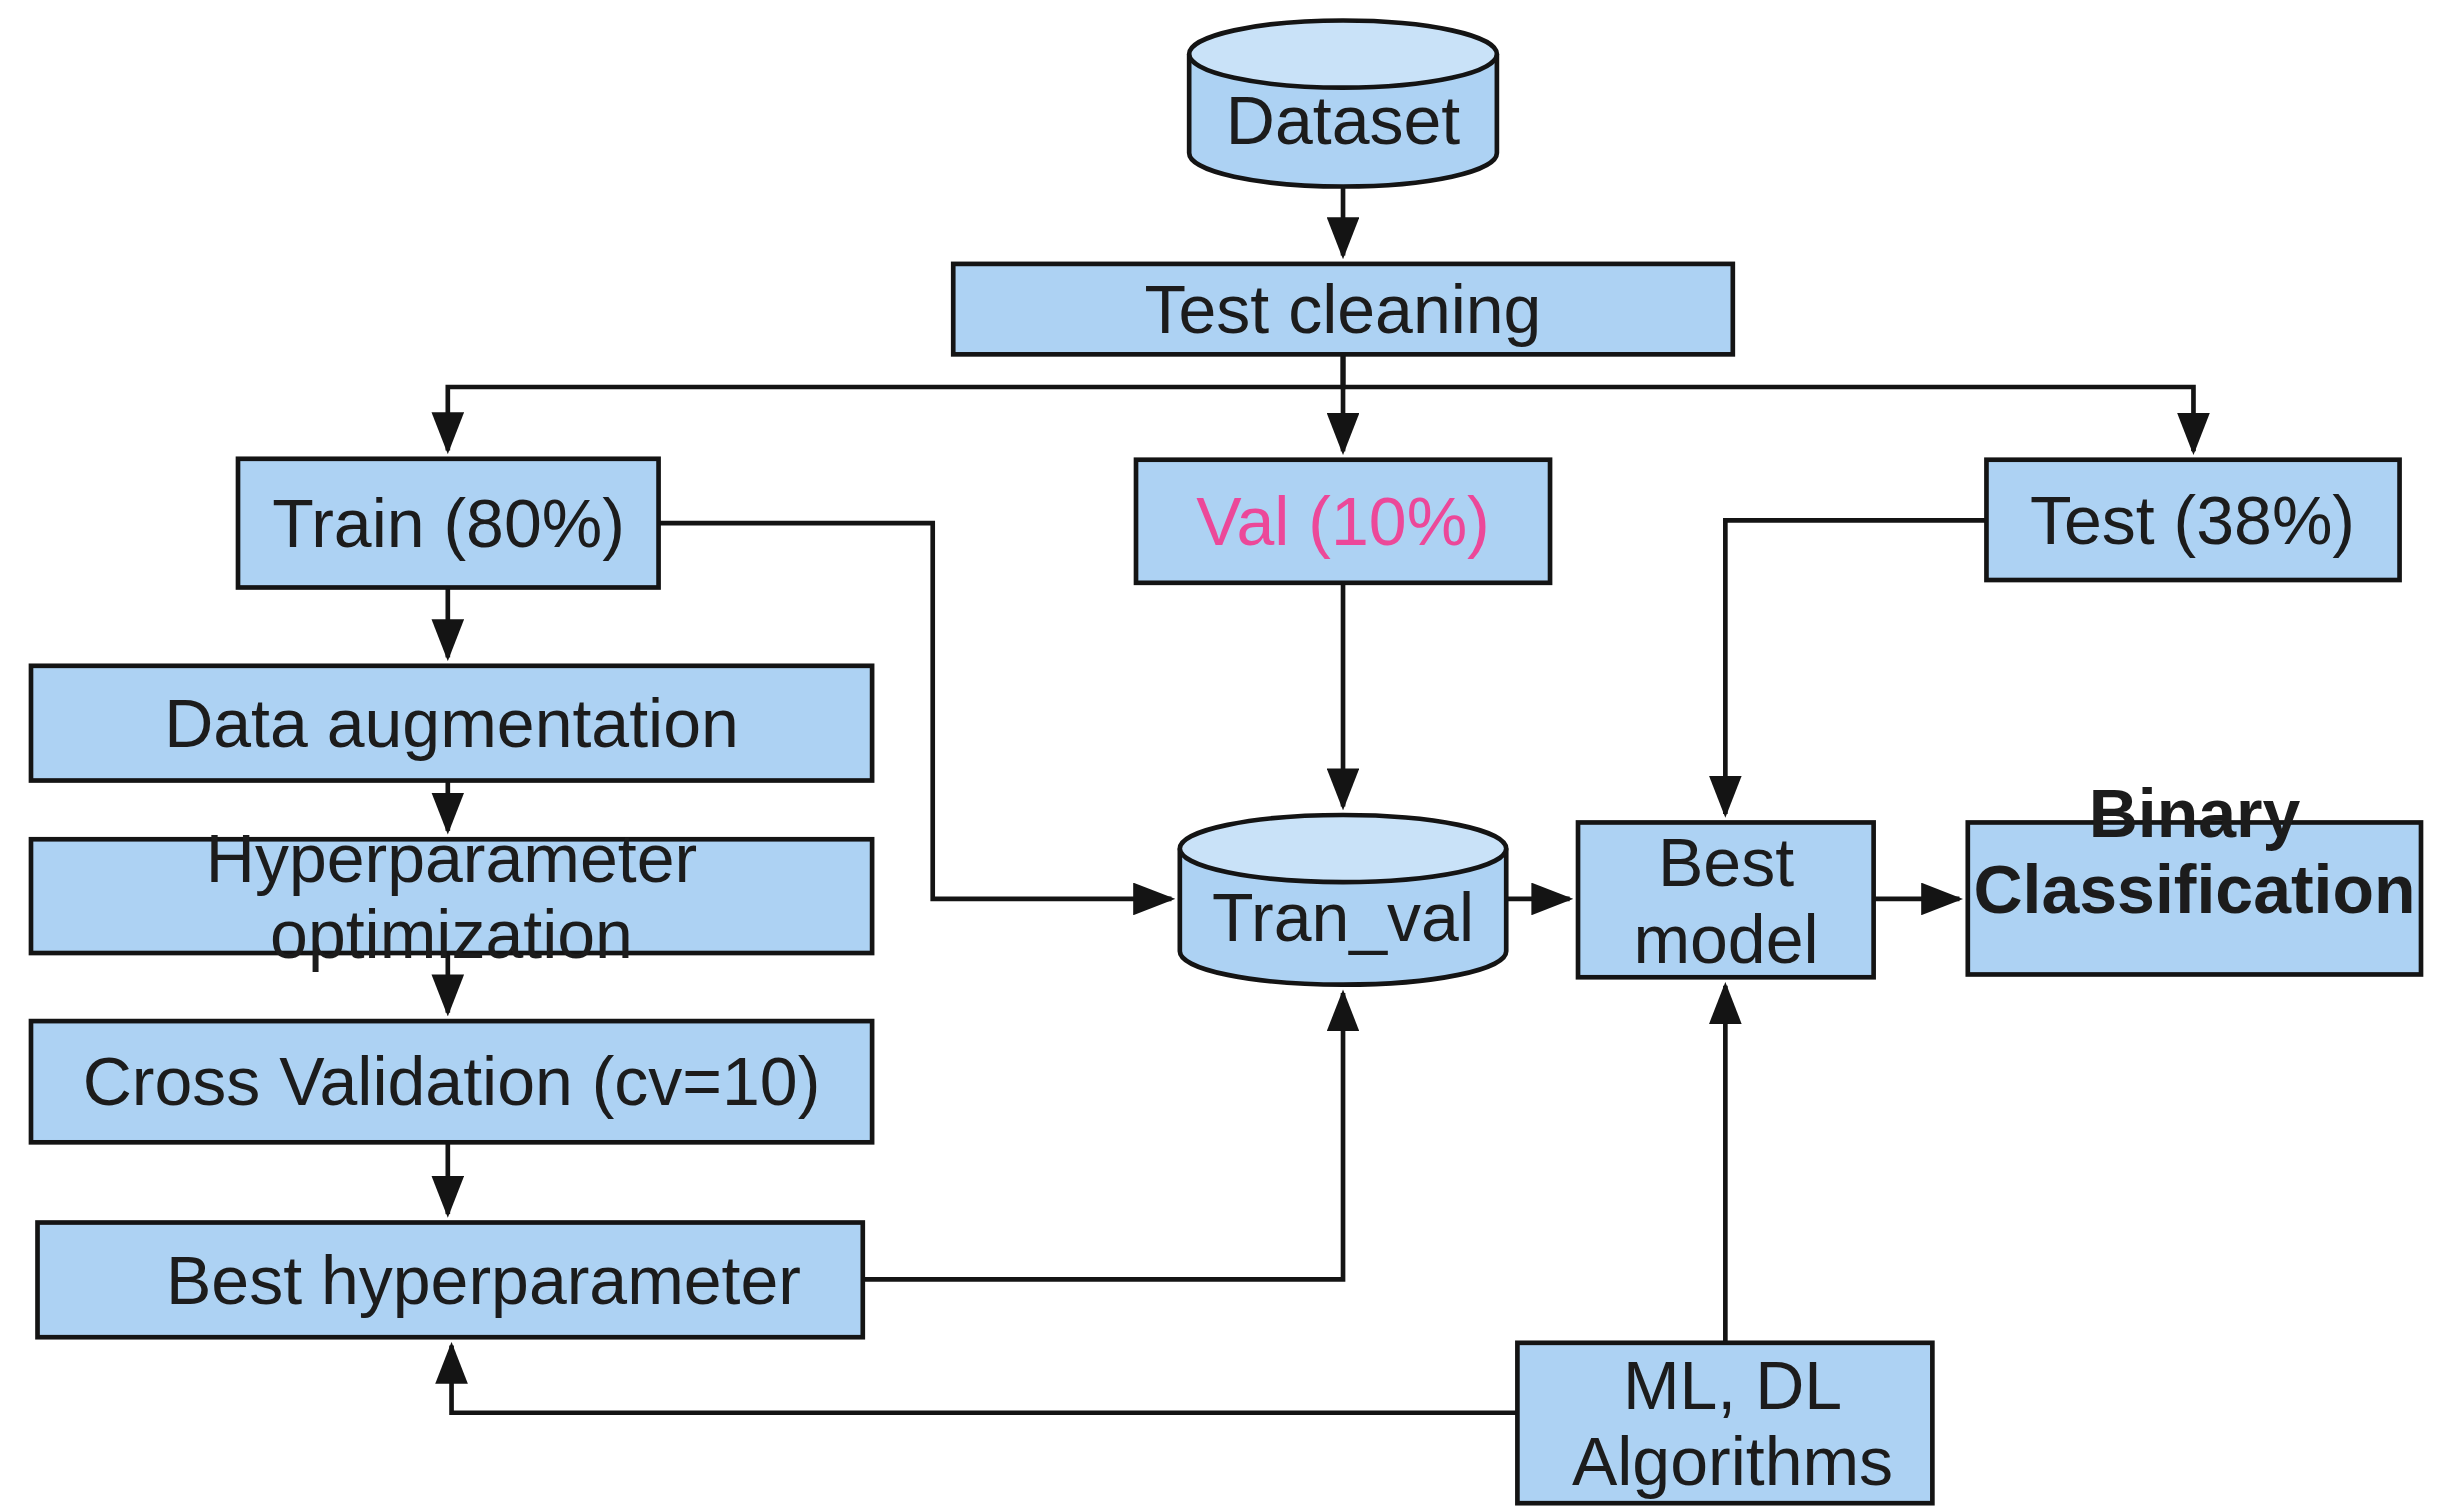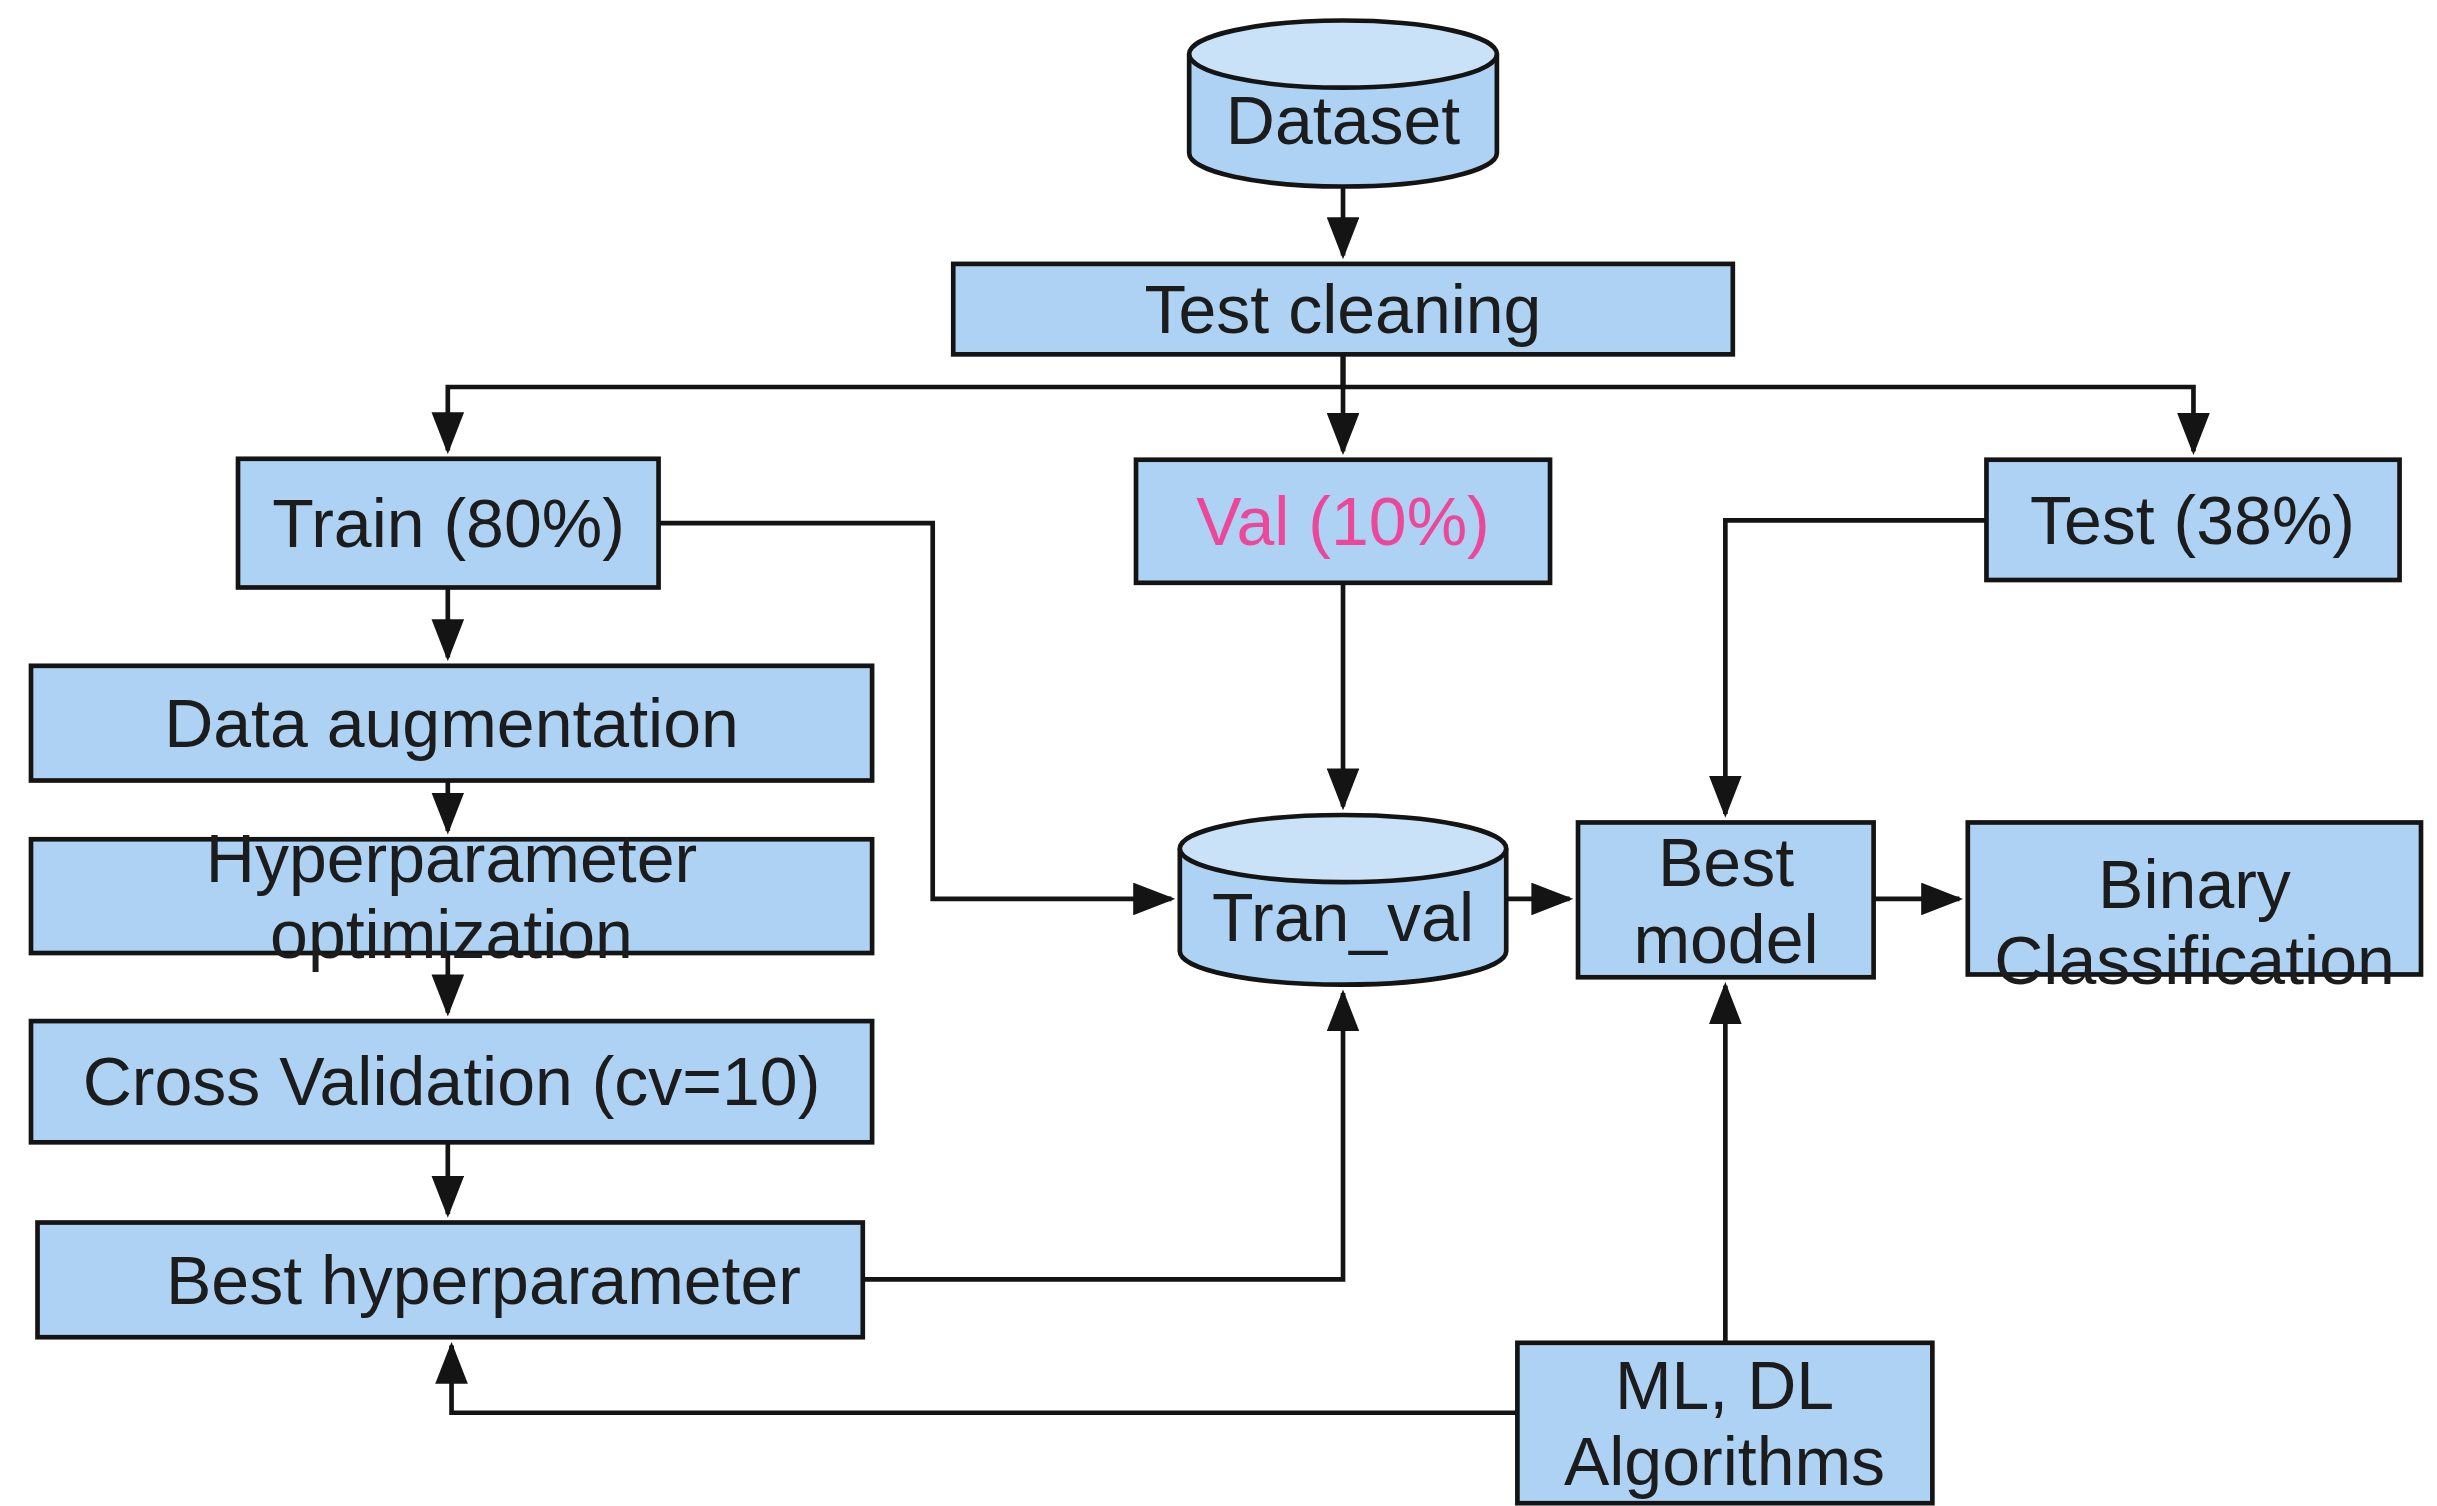--- a/index.html
+++ b/index.html
@@ -96,19 +96,19 @@
       <div class="node-label" style="left: 238px; top: 459px; width: 421px; height: 129px; color: rgb(28, 28, 28);">Train (80%)</div>
       <div class="node-label" style="left: 1136px; top: 460px; width: 414px; height: 123px; color: #ec4899;">Val (10%)</div>
       <div class="node-label" style="left: 1986px; top: 460px; width: 413px; height: 120px; color: rgb(28, 28, 28);">Test (38%)</div>
       <div class="node-label" style="left: 31px; top: 666px; width: 841px; height: 115px; color: rgb(28, 28, 28);">Data augmentation</div>
       <div class="node-label" style="left: 31px; top: 839px; width: 841px; height: 114px; color: rgb(28, 28, 28);">Hyperparameter optimization</div>
       <div class="node-label" style="left: 31px; top: 1021px; width: 841px; height: 121px; color: rgb(28, 28, 28);">Cross Validation (cv=10)</div>
       <div class="node-label" style="left: 37px; top: 1223px; width: 825px; height: 115px; color: rgb(28, 28, 28); padding-left: 34px;">Best hyperparameter</div>
       <div class="node-label" style="left: 1180px; top: 849px; width: 326px; height: 136px; color: rgb(28, 28, 28);">Tran_val</div>
       <div class="node-label" style="left: 1578px; top: 823px; width: 296px; height: 155px; color: rgb(28, 28, 28);">Best
 model</div>
-      <div class="node-label" style="left: 1968px; top: 846px; width: 453px; height: 152px; color: rgb(28, 28, 28);">Binary
+      <div class="node-label" style="left: 1968px; top: 775px; width: 453px; height: 152px; color: rgb(28, 28, 28); font-weight: bold;">Binary
 Classification</div>
-      <div class="node-label" style="left: 1517px; top: 1343px; width: 415px; height: 160px; color: rgb(28, 28, 28);">ML, DL
+      <div class="node-label" style="left: 1517px; top: 1343px; width: 415px; height: 160px; color: rgb(28, 28, 28); padding-left: 8px;">ML, DL
 Algorithms</div>
     </div>
 </div>
 
 
 </body></html>

